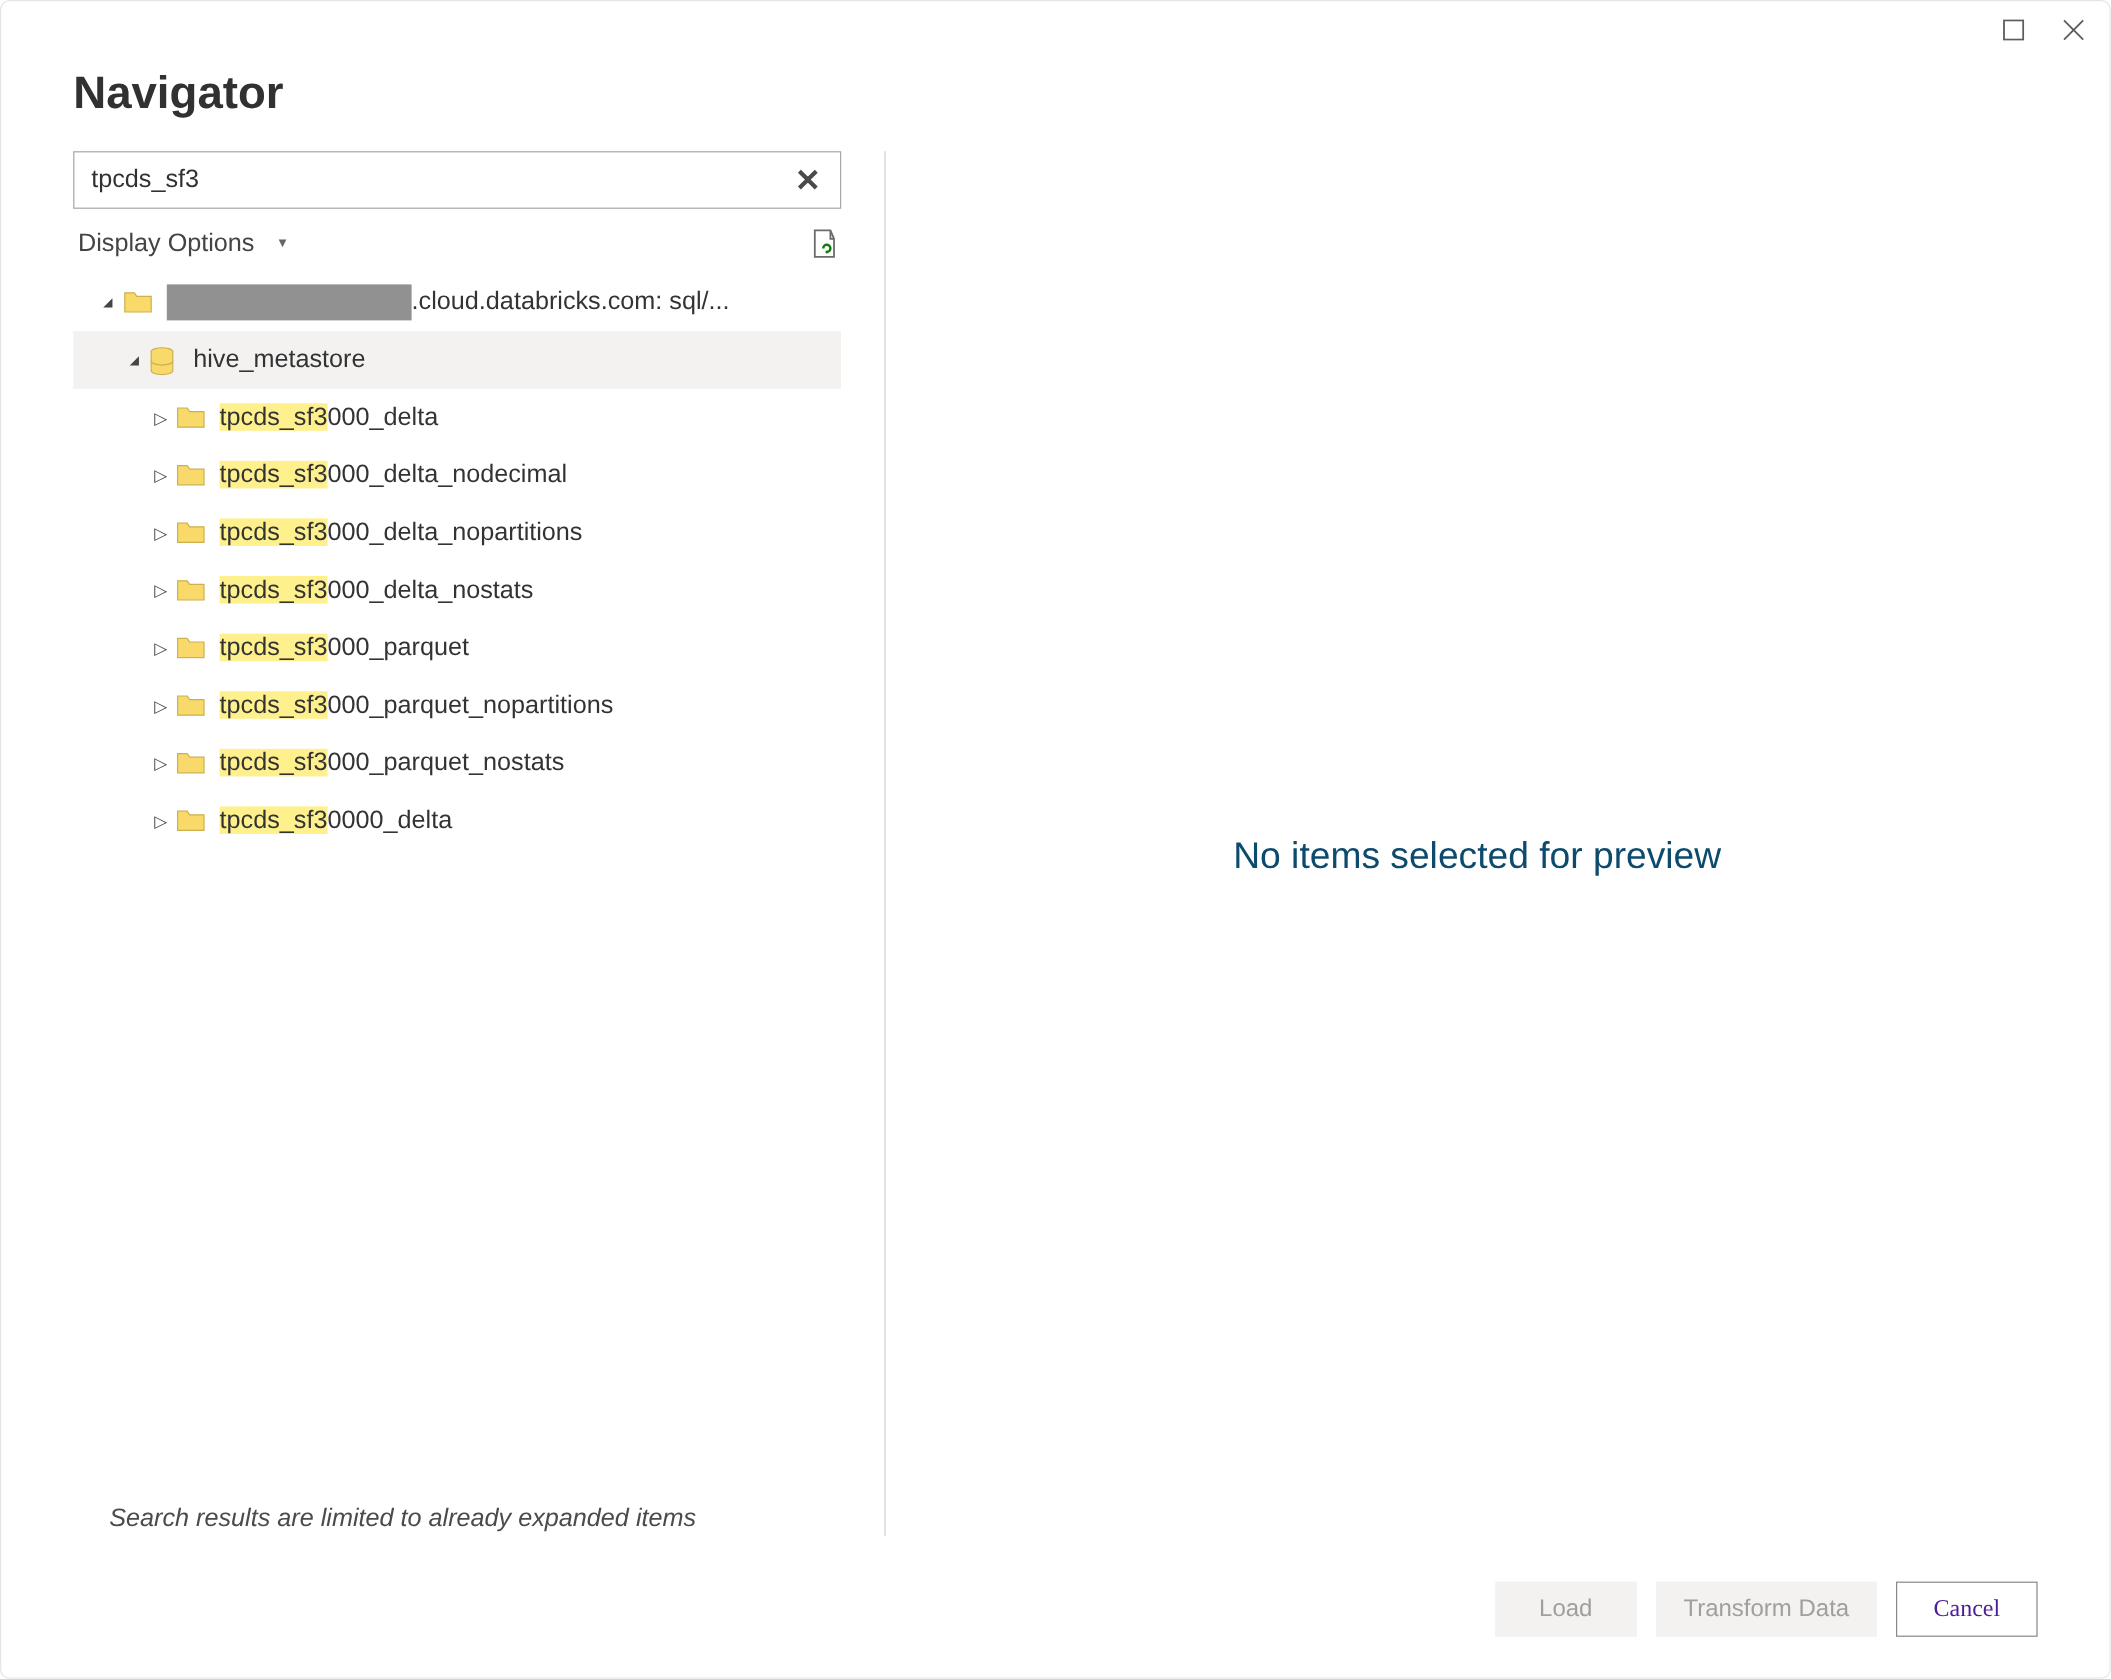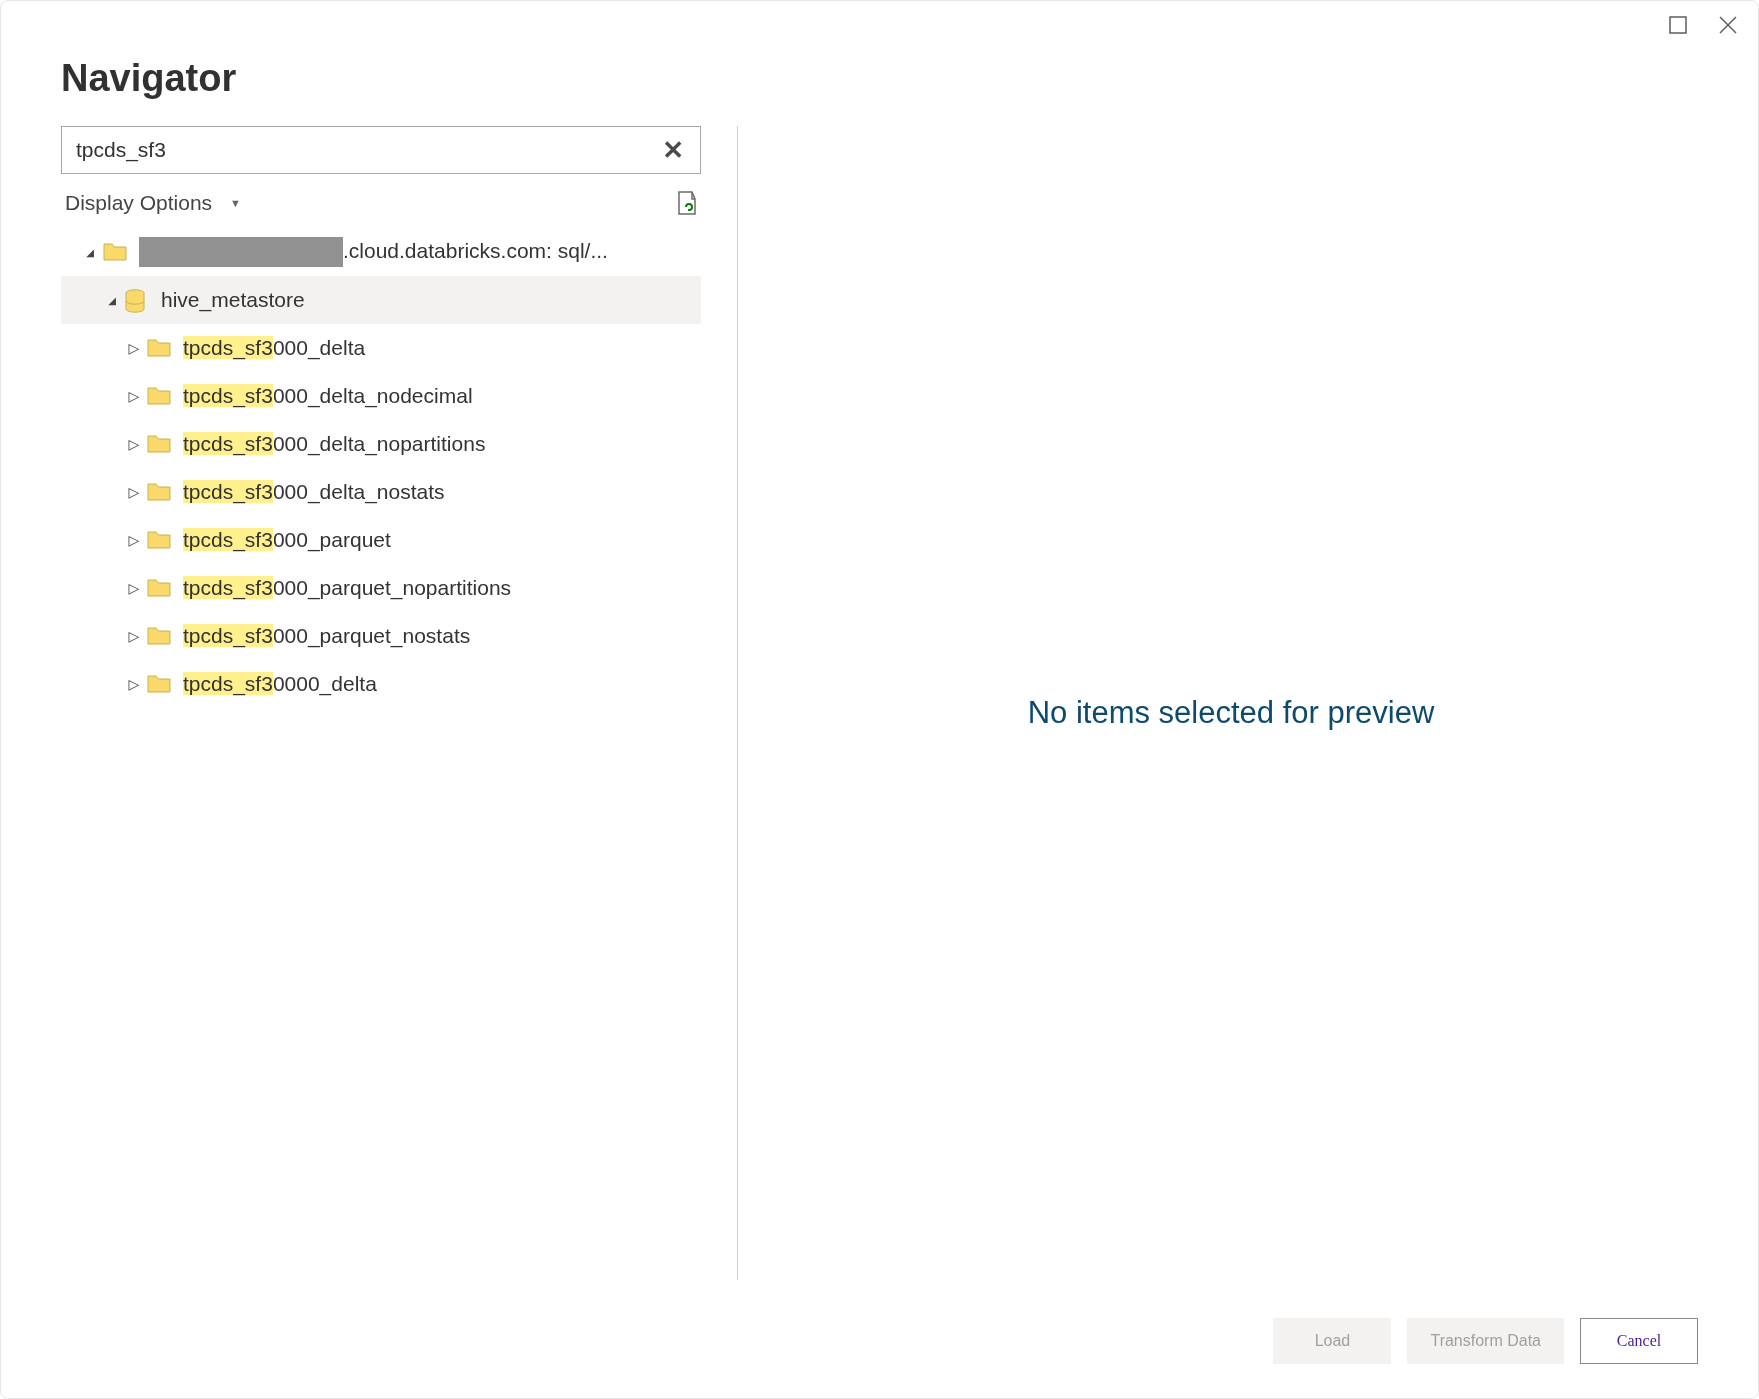--- a/index.html
+++ b/index.html
@@ -177,21 +177,21 @@
   .button-bar {
     display: flex;
     justify-content: flex-end;
     gap: 16px;
     padding: 18px 60px 34px 60px;
   }
   .btn {
     min-width: 118px;
     height: 46px;
     padding: 0 22px;
-    font-size: 16px;
+    font-size: 20px;
     font-family: inherit;
     border: 1px solid transparent;
     cursor: pointer;
   }
   .btn.disabled {
     background: #f3f2f1;
     color: #a19f9d;
     cursor: default;
   }
   .btn.normal {
@@ -345,20 +345,21 @@
                 <svg width="24" height="20" viewBox="0 0 24 20">
                   <path d="M1 3 L9 3 L11 6 L23 6 L23 19 L1 19 Z" fill="#f8d96a" stroke="#cbb14f"></path>
                 </svg>
               </span>
               <span class="node-label"><span class="hl">tpcds_sf3</span>0000_delta</span>
             </div>
           </div>
 
       </div>
 
+      <div class="footer-note">Search results are limited to already expanded items</div>
     </div>
 
     <div class="divider"></div>
 
     <div class="right-pane">
       <div class="preview-msg">No items selected for preview</div>
     </div>
   </div>
 
   <div class="button-bar">

